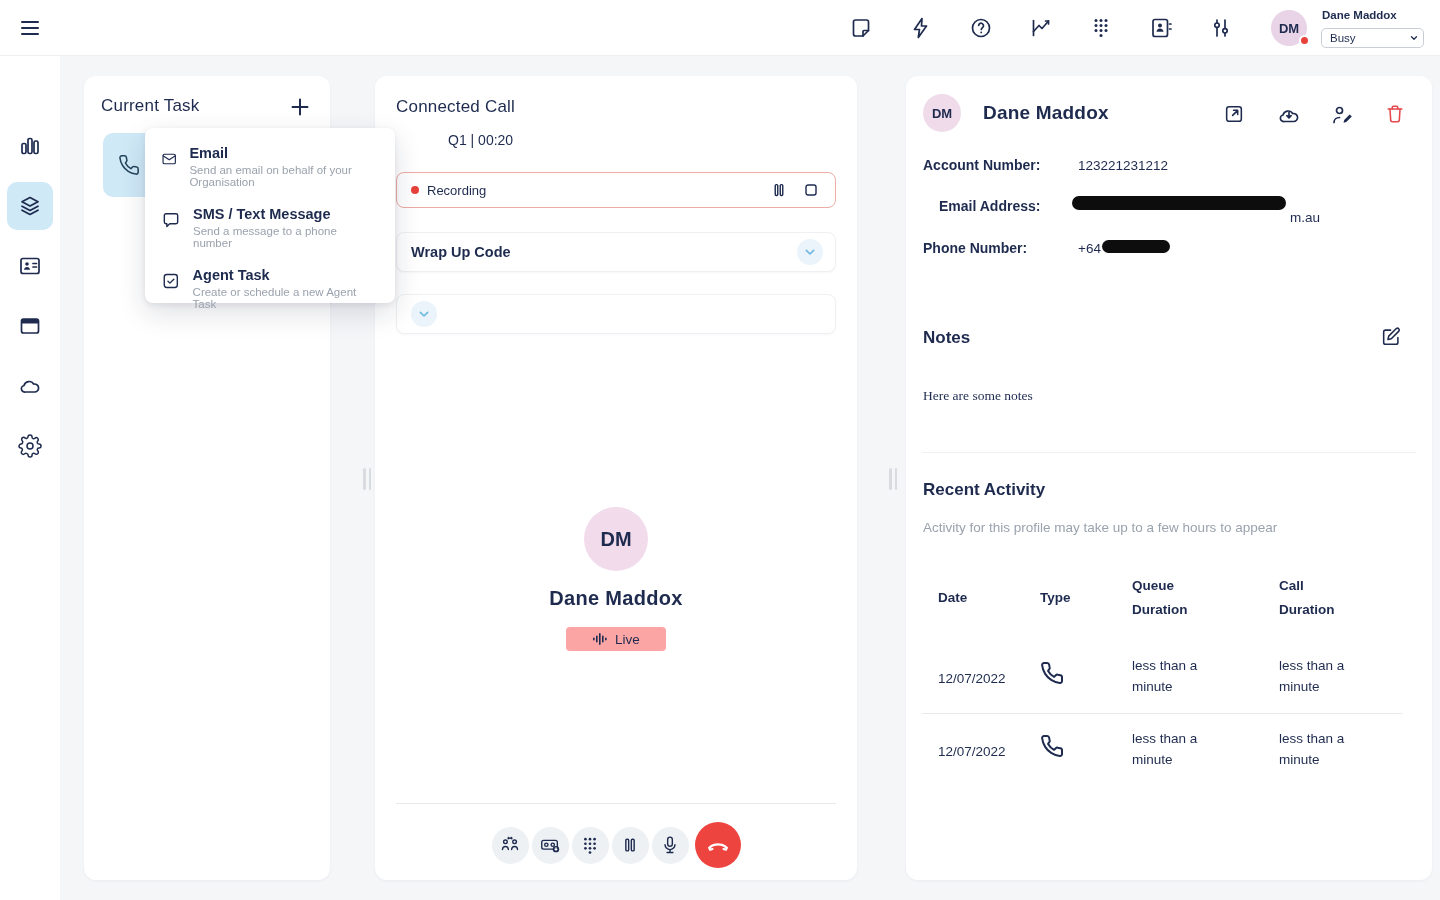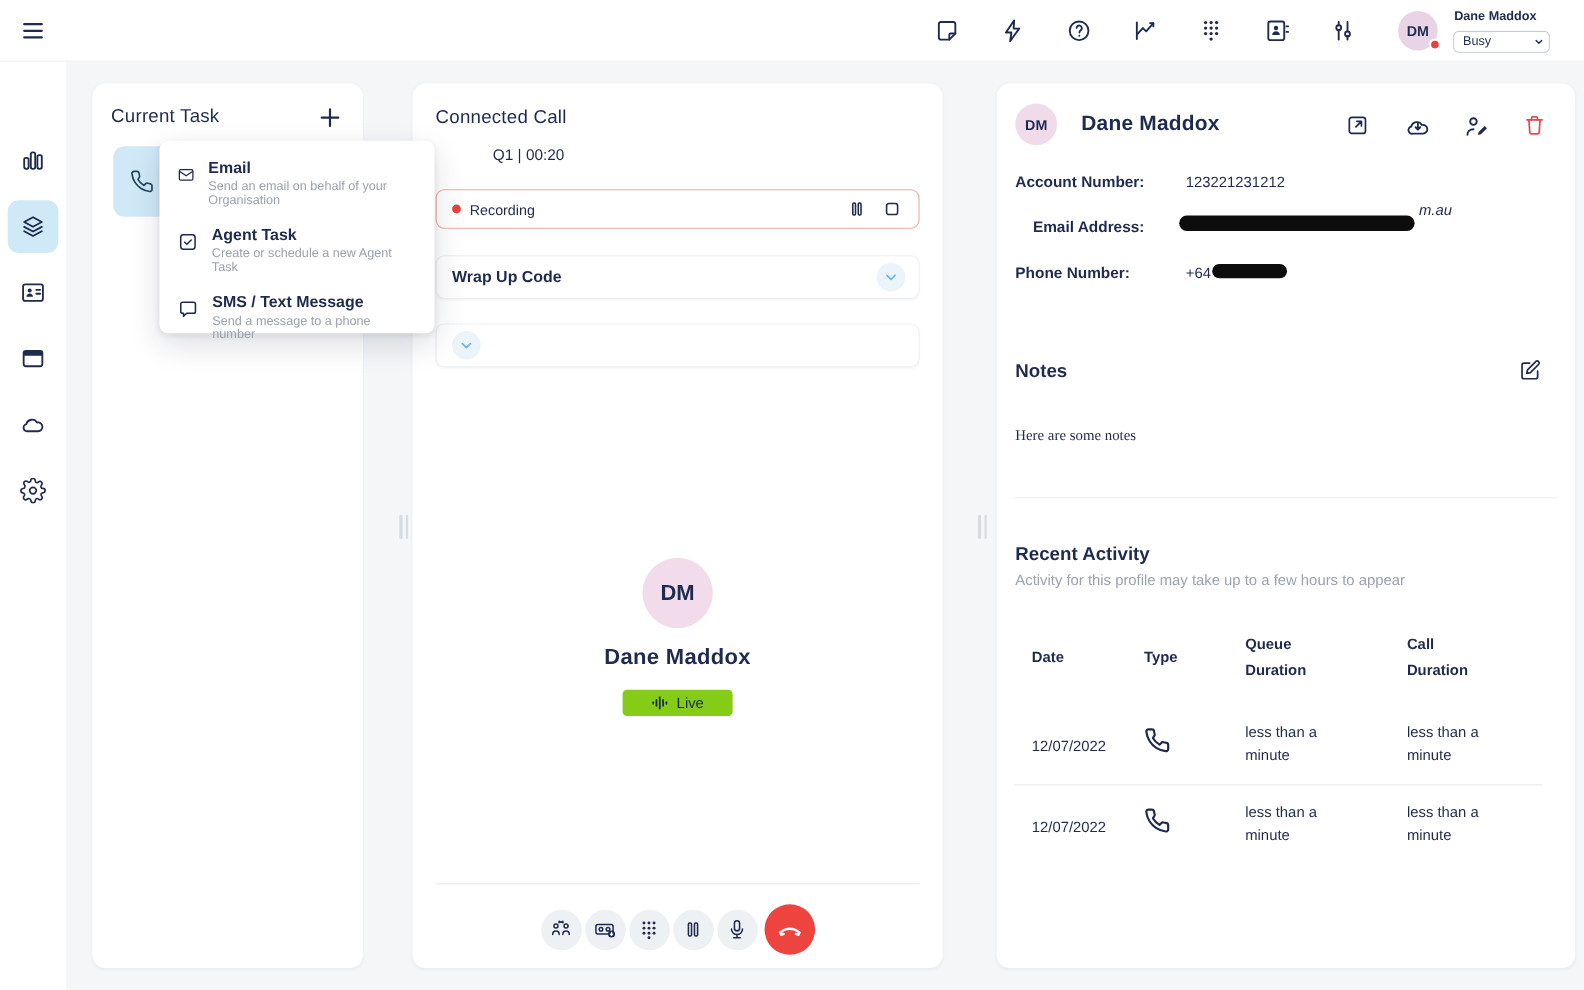--- a/index.html
+++ b/index.html
@@ -8,21 +8,21 @@
   .abs { position:absolute; }
   svg.ic { stroke:#1e2b4f; fill:none; stroke-width:1.7; stroke-linecap:round; stroke-linejoin:round; display:block; }
   .navyfill { fill:#1e2b4f; stroke:none; }
 
   
   #topbar { position:absolute; left:0; top:0; width:1440px; height:56px; background:#ffffff; border-bottom:1px solid #edf0f3; z-index:20; }
   .hbtn { position:absolute; top:16px; width:24px; height:24px; cursor:pointer; }
   #avatar-top { position:absolute; left:1271px; top:10px; width:36px; height:36px; border-radius:50%; background:#e9d4e7; display:flex; align-items:center; justify-content:center; font-weight:bold; font-size:13px; color:#1e2b4f; }
   #status-dot { position:absolute; left:1299px; top:35px; width:11px; height:11px; border-radius:50%; background:#e8413c; border:2px solid #fff; }
   #top-username { position:absolute; left:1322px; top:9px; font-size:11.5px; font-weight:bold; }
-  #status-wrap { position:absolute; left:1321px; top:28px; width:88px; height:20px; }
+  #status-wrap { position:absolute; left:1321px; top:28px; width:103px; height:20px; }
   #status-select { width:100%; height:100%; border:1px solid #c9ced6; border-radius:5px; font-size:11.5px; color:#1e2b4f; padding:0 18px 0 8px; background:#fff; appearance:none; -webkit-appearance:none; font-family:"Liberation Sans",sans-serif; }
   #status-wrap svg { position:absolute; right:5px; top:5px; pointer-events:none; }
 
   
   #rail { position:absolute; left:0; top:56px; width:60px; height:844px; background:#ffffff; z-index:10; }
   .rail-item { position:absolute; left:18px; width:24px; height:24px; cursor:pointer; }
   #rail-active { position:absolute; left:7px; top:126px; width:46px; height:48px; background:#cfe9f7; border-radius:10px; }
 
   
   .card { position:absolute; background:#fff; border-radius:12px; box-shadow:0 1px 3px rgba(30,43,79,0.05); }
@@ -45,21 +45,21 @@
   
   #rec-bar { position:absolute; left:21px; top:96px; width:440px; height:36px; border:1.5px solid #ecaba3; border-radius:8px; display:flex; align-items:center; }
   #rec-dot { width:8px; height:8px; border-radius:50%; background:#e8413c; margin-left:14px; }
   #rec-label { font-size:13px; margin-left:8px; }
   .accordion { position:absolute; left:21px; width:440px; height:40px; border:1px solid #eef0f3; border-radius:8px; box-shadow:0 1px 2px rgba(30,43,79,.04); display:flex; align-items:center; padding:0 12px 0 14px; cursor:pointer; background:#fff; }
   .acc-label { font-size:14.5px; font-weight:bold; flex:1; }
   .chev-bg { width:26px; height:26px; border-radius:50%; background:#eaf4fa; display:flex; align-items:center; justify-content:center; }
   #call-center { position:absolute; left:0; top:431px; width:482px; display:flex; flex-direction:column; align-items:center; }
   #call-avatar { width:64px; height:64px; border-radius:50%; background:#f2dcec; display:flex; align-items:center; justify-content:center; font-size:20px; font-weight:bold; }
   #call-name { margin-top:16px; font-size:20px; font-weight:bold; letter-spacing:.3px; }
-  #live-badge { margin-top:17px; width:100px; height:24px; background:#84cc16; border-radius:4px; display:flex; align-items:center; justify-content:center; gap:7px; font-size:13.5px; }
+  #live-badge { margin-top:17px; width:100px; height:24px; background:#fca5a5; border-radius:4px; display:flex; align-items:center; justify-content:center; gap:7px; font-size:13.5px; }
   #call-divider { position:absolute; left:21px; right:21px; top:727px; height:1px; background:#e7e9ec; }
   #controls { position:absolute; left:0; top:746px; width:482px; display:flex; align-items:center; justify-content:center; gap:3px; }
   .ctl { width:37px; height:37px; border-radius:50%; background:#edf1f4; display:flex; align-items:center; justify-content:center; cursor:pointer; }
   #ctl-end { width:46px; height:46px; border-radius:50%; background:#ee4440; display:flex; align-items:center; justify-content:center; cursor:pointer; margin-left:3px; }
 
   
   #contact-avatar { position:absolute; left:17px; top:18px; width:38px; height:38px; border-radius:50%; background:#efdbea; display:flex; align-items:center; justify-content:center; font-size:13px; font-weight:bold; }
   #contact-name { position:absolute; left:77px; top:26px; font-size:19px; font-weight:bold; letter-spacing:.2px; }
   .cicon { position:absolute; top:27px; width:22px; height:22px; cursor:pointer; }
   .frow-label { position:absolute; left:17px; font-size:14px; font-weight:bold; }
@@ -357,38 +357,38 @@
         <path d="M9 6.5V4.8a1.3 1.3 0 011.3-1.3h3.4A1.3 1.3 0 0115 4.8v1.7"></path>
         <path d="M6.5 6.5l.8 12.2a1.8 1.8 0 001.8 1.7h5.8a1.8 1.8 0 001.8-1.7l.8-12.2"></path>
       </svg>
   </div>
 
   <div class="frow-label" style="top:81px;">Account Number:</div>
   <div class="frow-value" style="top:82px;">123221231212</div>
 
   <div class="frow-label" style="top:122px;padding-left:16px;">Email Address:</div>
   <div class="redact" style="left:166px; top:120px; width:214px; height:14px;"></div>
-  <div class="frow-value" style="left:384px; top:107px;font-style:italic;">m.au</div>
+  <div class="frow-value" style="left:384px; top:134px;">m.au</div>
 
   <div class="frow-label" style="top:164px;">Phone Number:</div>
   <div class="frow-value" style="top:165px;">+64</div>
   <div class="redact" style="left:196px; top:164px; width:68px; height:13px;"></div>
 
   <div class="sec-title" style="top:252px;">Notes</div>
   <div class="cicon" style="left:474px; top:250px;">
     <svg class="ic" width="22" height="22" viewBox="0 0 24 24">
         <path d="M11.5 4.5H6a2 2 0 00-2 2V18a2 2 0 002 2h11.5a2 2 0 002-2v-5.5"></path>
         <path d="M17.8 2.8a2 2 0 012.8 2.8l-8.3 8.3-3.6.8.8-3.6z"></path>
       </svg>
   </div>
   <div class="abs" style="left:17px; top:312px; font-size:13.5px;font-family:Liberation Serif, serif;">Here are some notes</div>
 
   <div id="c-divider"></div>
 
-  <div class="sec-title" style="top:404px;margin-top:14px;">Recent Activity</div>
+  <div class="sec-title" style="top:404px;">Recent Activity</div>
   <div class="abs gray" style="left:17px; top:444px; font-size:13.5px;">Activity for this profile may take up to a few hours to appear</div>
 
   <div class="th" style="left:32px; top:510px;">Date</div>
   <div class="th" style="left:134px; top:510px;">Type</div>
   <div class="th" style="left:226px; top:498px; width:70px;">Queue Duration</div>
   <div class="th" style="left:373px; top:498px; width:70px;">Call Duration</div>
 
   <div class="td" style="left:32px; top:593px;">12/07/2022</div>
   <svg class="ic abs" width="24" height="24" viewBox="0 0 24 24" style="left:134px; top:585px; stroke-width:2">
       <path d="M22 16.92v3a2 2 0 01-2.18 2 19.79 19.79 0 01-8.63-3.07 19.5 19.5 0 01-6-6 19.79 19.79 0 01-3.07-8.67A2 2 0 014.11 2h3a2 2 0 012 1.72c.12.81.3 1.6.54 2.36a2 2 0 01-.45 2.11L8.09 9.91a16 16 0 006 6l1.72-1.72a2 2 0 012.11-.45c.76.24 1.55.42 2.36.54a2 2 0 011.72 2.03z"></path>
@@ -421,30 +421,30 @@
         <rect x="3" y="5" width="18" height="14" rx="2"></rect>
         <path d="M3.5 7.5l8.5 5.7 8.5-5.7"></path>
       </svg>
     <div class="menu-text">
       <div class="menu-title">Email</div>
       <div class="menu-desc">Send an email on behalf of your Organisation</div>
     </div>
   </div>
   <div class="menu-item">
     <svg class="ic" width="20" height="20" viewBox="0 0 24 24">
+        <path d="M4 6.5a2 2 0 012-2h12a2 2 0 012 2v8a2 2 0 01-2 2h-7.5L7 19.8V16.5H6a2 2 0 01-2-2z"></path>
+      </svg>
+    <div class="menu-text">
+      <div class="menu-title">SMS / Text Message</div>
+      <div class="menu-desc">Send a message to a phone number</div>
+    </div>
+  </div>
+  <div class="menu-item">
+    <svg class="ic" width="20" height="20" viewBox="0 0 24 24">
         <rect x="4" y="4" width="16" height="16" rx="3"></rect>
         <path d="M8.5 12.2l2.4 2.4 4.8-4.8"></path>
       </svg>
     <div class="menu-text">
       <div class="menu-title">Agent Task</div>
       <div class="menu-desc">Create or schedule a new Agent Task</div>
     </div>
   </div>
-  <div class="menu-item">
-    <svg class="ic" width="20" height="20" viewBox="0 0 24 24">
-        <path d="M4 6.5a2 2 0 012-2h12a2 2 0 012 2v8a2 2 0 01-2 2h-7.5L7 19.8V16.5H6a2 2 0 01-2-2z"></path>
-      </svg>
-    <div class="menu-text">
-      <div class="menu-title">SMS / Text Message</div>
-      <div class="menu-desc">Send a message to a phone number</div>
-    </div>
-  </div>
 </div>
 
 </body></html>

